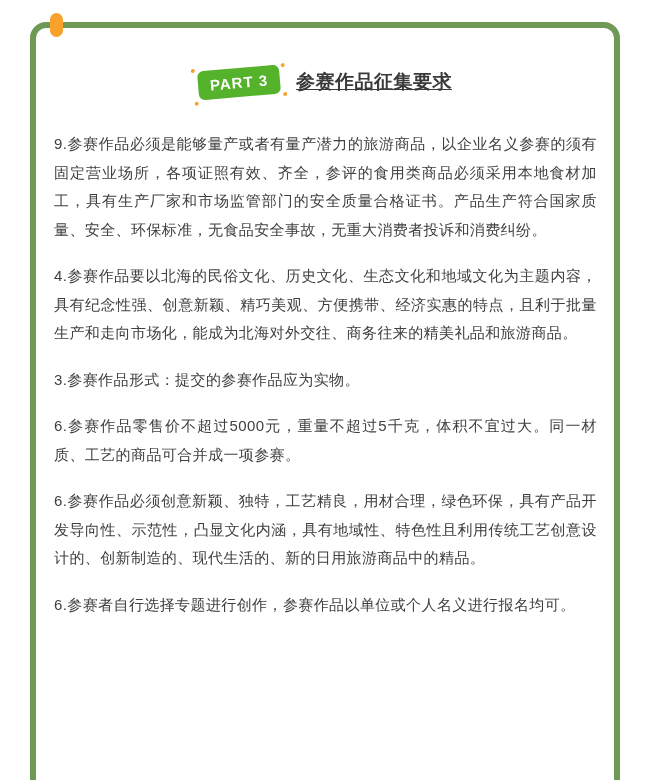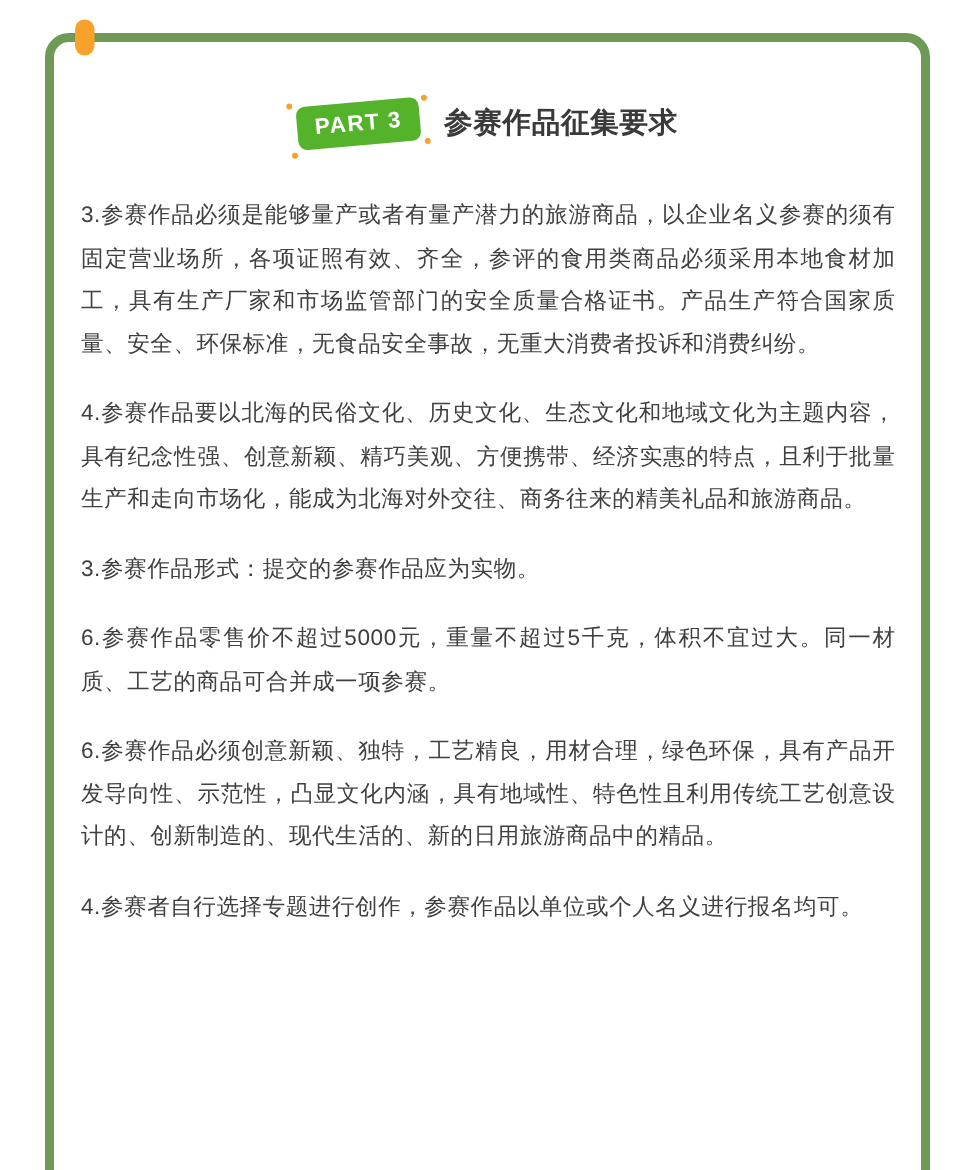--- a/index.html
+++ b/index.html
@@ -57,20 +57,21 @@
   .dot.tl{left:-6px;top:-3px;}
   .dot.tr{right:-6px;top:-1px;}
   .dot.bl{left:-5px;bottom:-5px;}
   .dot.br{right:-6px;bottom:-3px;}
 
   .title{
     font-size:19px;
     font-weight:bold;
     color:var(--title-color);
     letter-spacing:0.5px;
+    text-decoration:underline;
   }
 
   .content{
     position:relative;
     padding:28px 17px 0 18px;
   }
   .content p{
     font-size:15px;
     line-height:28.5px;
     color:var(--text-color);
@@ -92,22 +93,22 @@
         <span class="dot tl"></span>
         <span class="dot tr"></span>
         <span class="dot bl"></span>
         <span class="dot br"></span>
         <span class="badge-label">PART 3</span>
       </div>
       <div class="title">参赛作品征集要求</div>
     </div>
 
     <div class="content">
-      <p>3.参赛作品必须是能够量产或者有量产潜力的旅游商品，以企业名义参赛的须有固定营业场所，各项证照有效、齐全，参评的食用类商品必须采用本地食材加工，具有生产厂家和市场监管部门的安全质量合格证书。产品生产符合国家质量、安全、环保标准，无食品安全事故，无重大消费者投诉和消费纠纷。</p>
+      <p>9.参赛作品必须是能够量产或者有量产潜力的旅游商品，以企业名义参赛的须有固定营业场所，各项证照有效、齐全，参评的食用类商品必须采用本地食材加工，具有生产厂家和市场监管部门的安全质量合格证书。产品生产符合国家质量、安全、环保标准，无食品安全事故，无重大消费者投诉和消费纠纷。</p>
       <p>4.参赛作品要以北海的民俗文化、历史文化、生态文化和地域文化为主题内容，具有纪念性强、创意新颖、精巧美观、方便携带、经济实惠的特点，且利于批量生产和走向市场化，能成为北海对外交往、商务往来的精美礼品和旅游商品。</p>
       <p>3.参赛作品形式：提交的参赛作品应为实物。</p>
       <p>6.参赛作品零售价不超过5000元，重量不超过5千克，体积不宜过大。同一材质、工艺的商品可合并成一项参赛。</p>
       <p>6.参赛作品必须创意新颖、独特，工艺精良，用材合理，绿色环保，具有产品开发导向性、示范性，凸显文化内涵，具有地域性、特色性且利用传统工艺创意设计的、创新制造的、现代生活的、新的日用旅游商品中的精品。</p>
-      <p>4.参赛者自行选择专题进行创作，参赛作品以单位或个人名义进行报名均可。</p>
+      <p>6.参赛者自行选择专题进行创作，参赛作品以单位或个人名义进行报名均可。</p>
     </div>
 
   </div>
 </div>
 
 </body></html>

